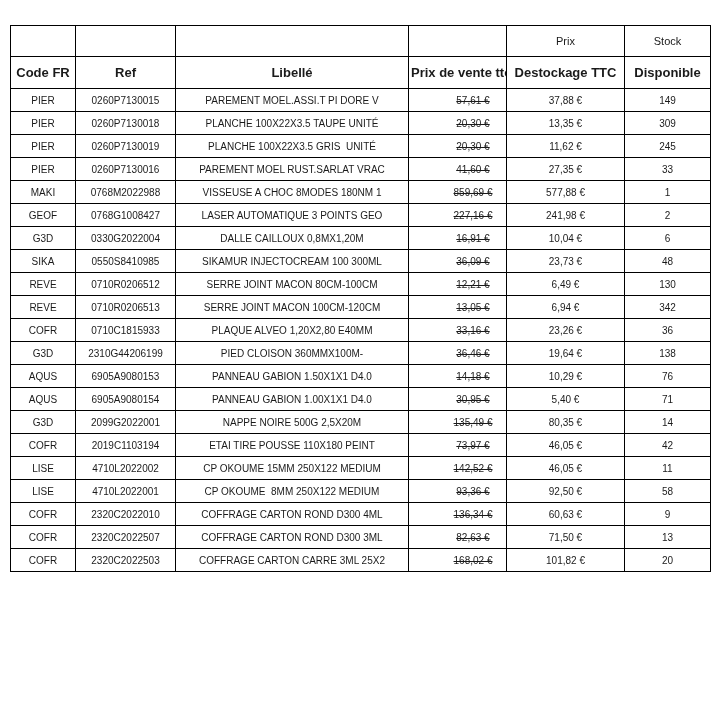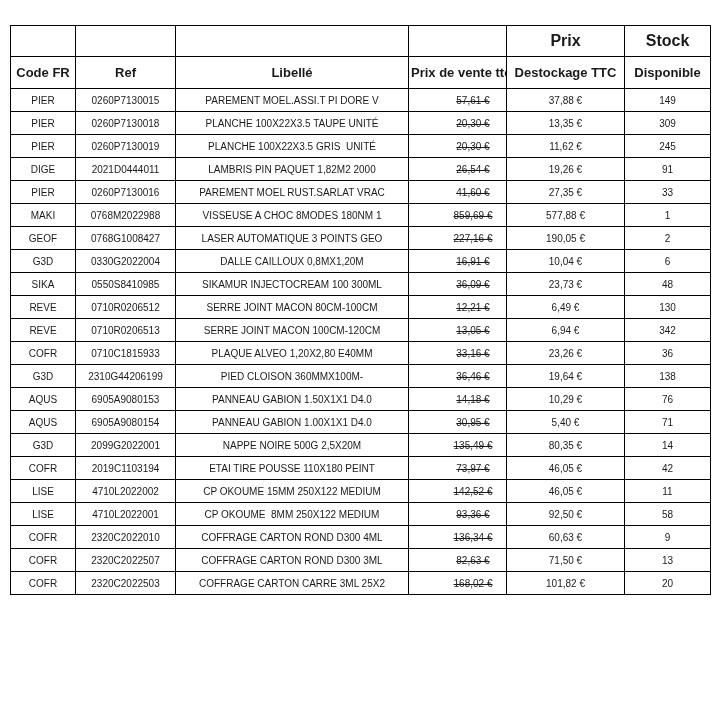--- a/index.html
+++ b/index.html
@@ -22,22 +22,22 @@
   table.tbl th, table.tbl td {
     border: 1px solid #000000;
     text-align: center;
     vertical-align: middle;
     white-space: pre;
     overflow: hidden;
     padding: 0 2px;
   }
   thead tr.hrow1 th {
     height: 30px;
-    font-weight: bold;
-    font-size: 16px;
+    font-weight: normal;
+    font-size: 11px;
   }
   thead tr.hrow2 th {
     height: 31px;
     font-weight: bold;
     font-size: 13px;
   }
   tbody td {
     height: 22px;
     font-size: 10px;
     font-weight: normal;
@@ -97,49 +97,41 @@
         </tr>
         <tr>
           <td>PIER</td>
           <td>0260P7130019</td>
           <td>PLANCHE 100X22X3.5 GRIS  UNITÉ</td>
           <td class="strike">20,30 €</td>
           <td>11,62 €</td>
           <td>245</td>
         </tr>
         <tr>
-          <td>DIGE</td>
-          <td>2021D0444011</td>
-          <td>LAMBRIS PIN PAQUET 1,82M2 2000</td>
-          <td class="strike">26,54 €</td>
-          <td>19,26 €</td>
-          <td>91</td>
-        </tr>
-        <tr>
           <td>PIER</td>
           <td>0260P7130016</td>
           <td>PAREMENT MOEL RUST.SARLAT VRAC</td>
           <td class="strike">41,60 €</td>
           <td>27,35 €</td>
           <td>33</td>
         </tr>
         <tr>
           <td>MAKI</td>
           <td>0768M2022988</td>
           <td>VISSEUSE A CHOC 8MODES 180NM 1</td>
           <td class="strike">859,69 €</td>
           <td>577,88 €</td>
           <td>1</td>
         </tr>
         <tr>
           <td>GEOF</td>
           <td>0768G1008427</td>
           <td>LASER AUTOMATIQUE 3 POINTS GEO</td>
           <td class="strike">227,16 €</td>
-          <td>190,05 €</td>
+          <td>241,98 €</td>
           <td>2</td>
         </tr>
         <tr>
           <td>G3D</td>
           <td>0330G2022004</td>
           <td>DALLE CAILLOUX 0,8MX1,20M</td>
           <td class="strike">16,91 €</td>
           <td>10,04 €</td>
           <td>6</td>
         </tr>

